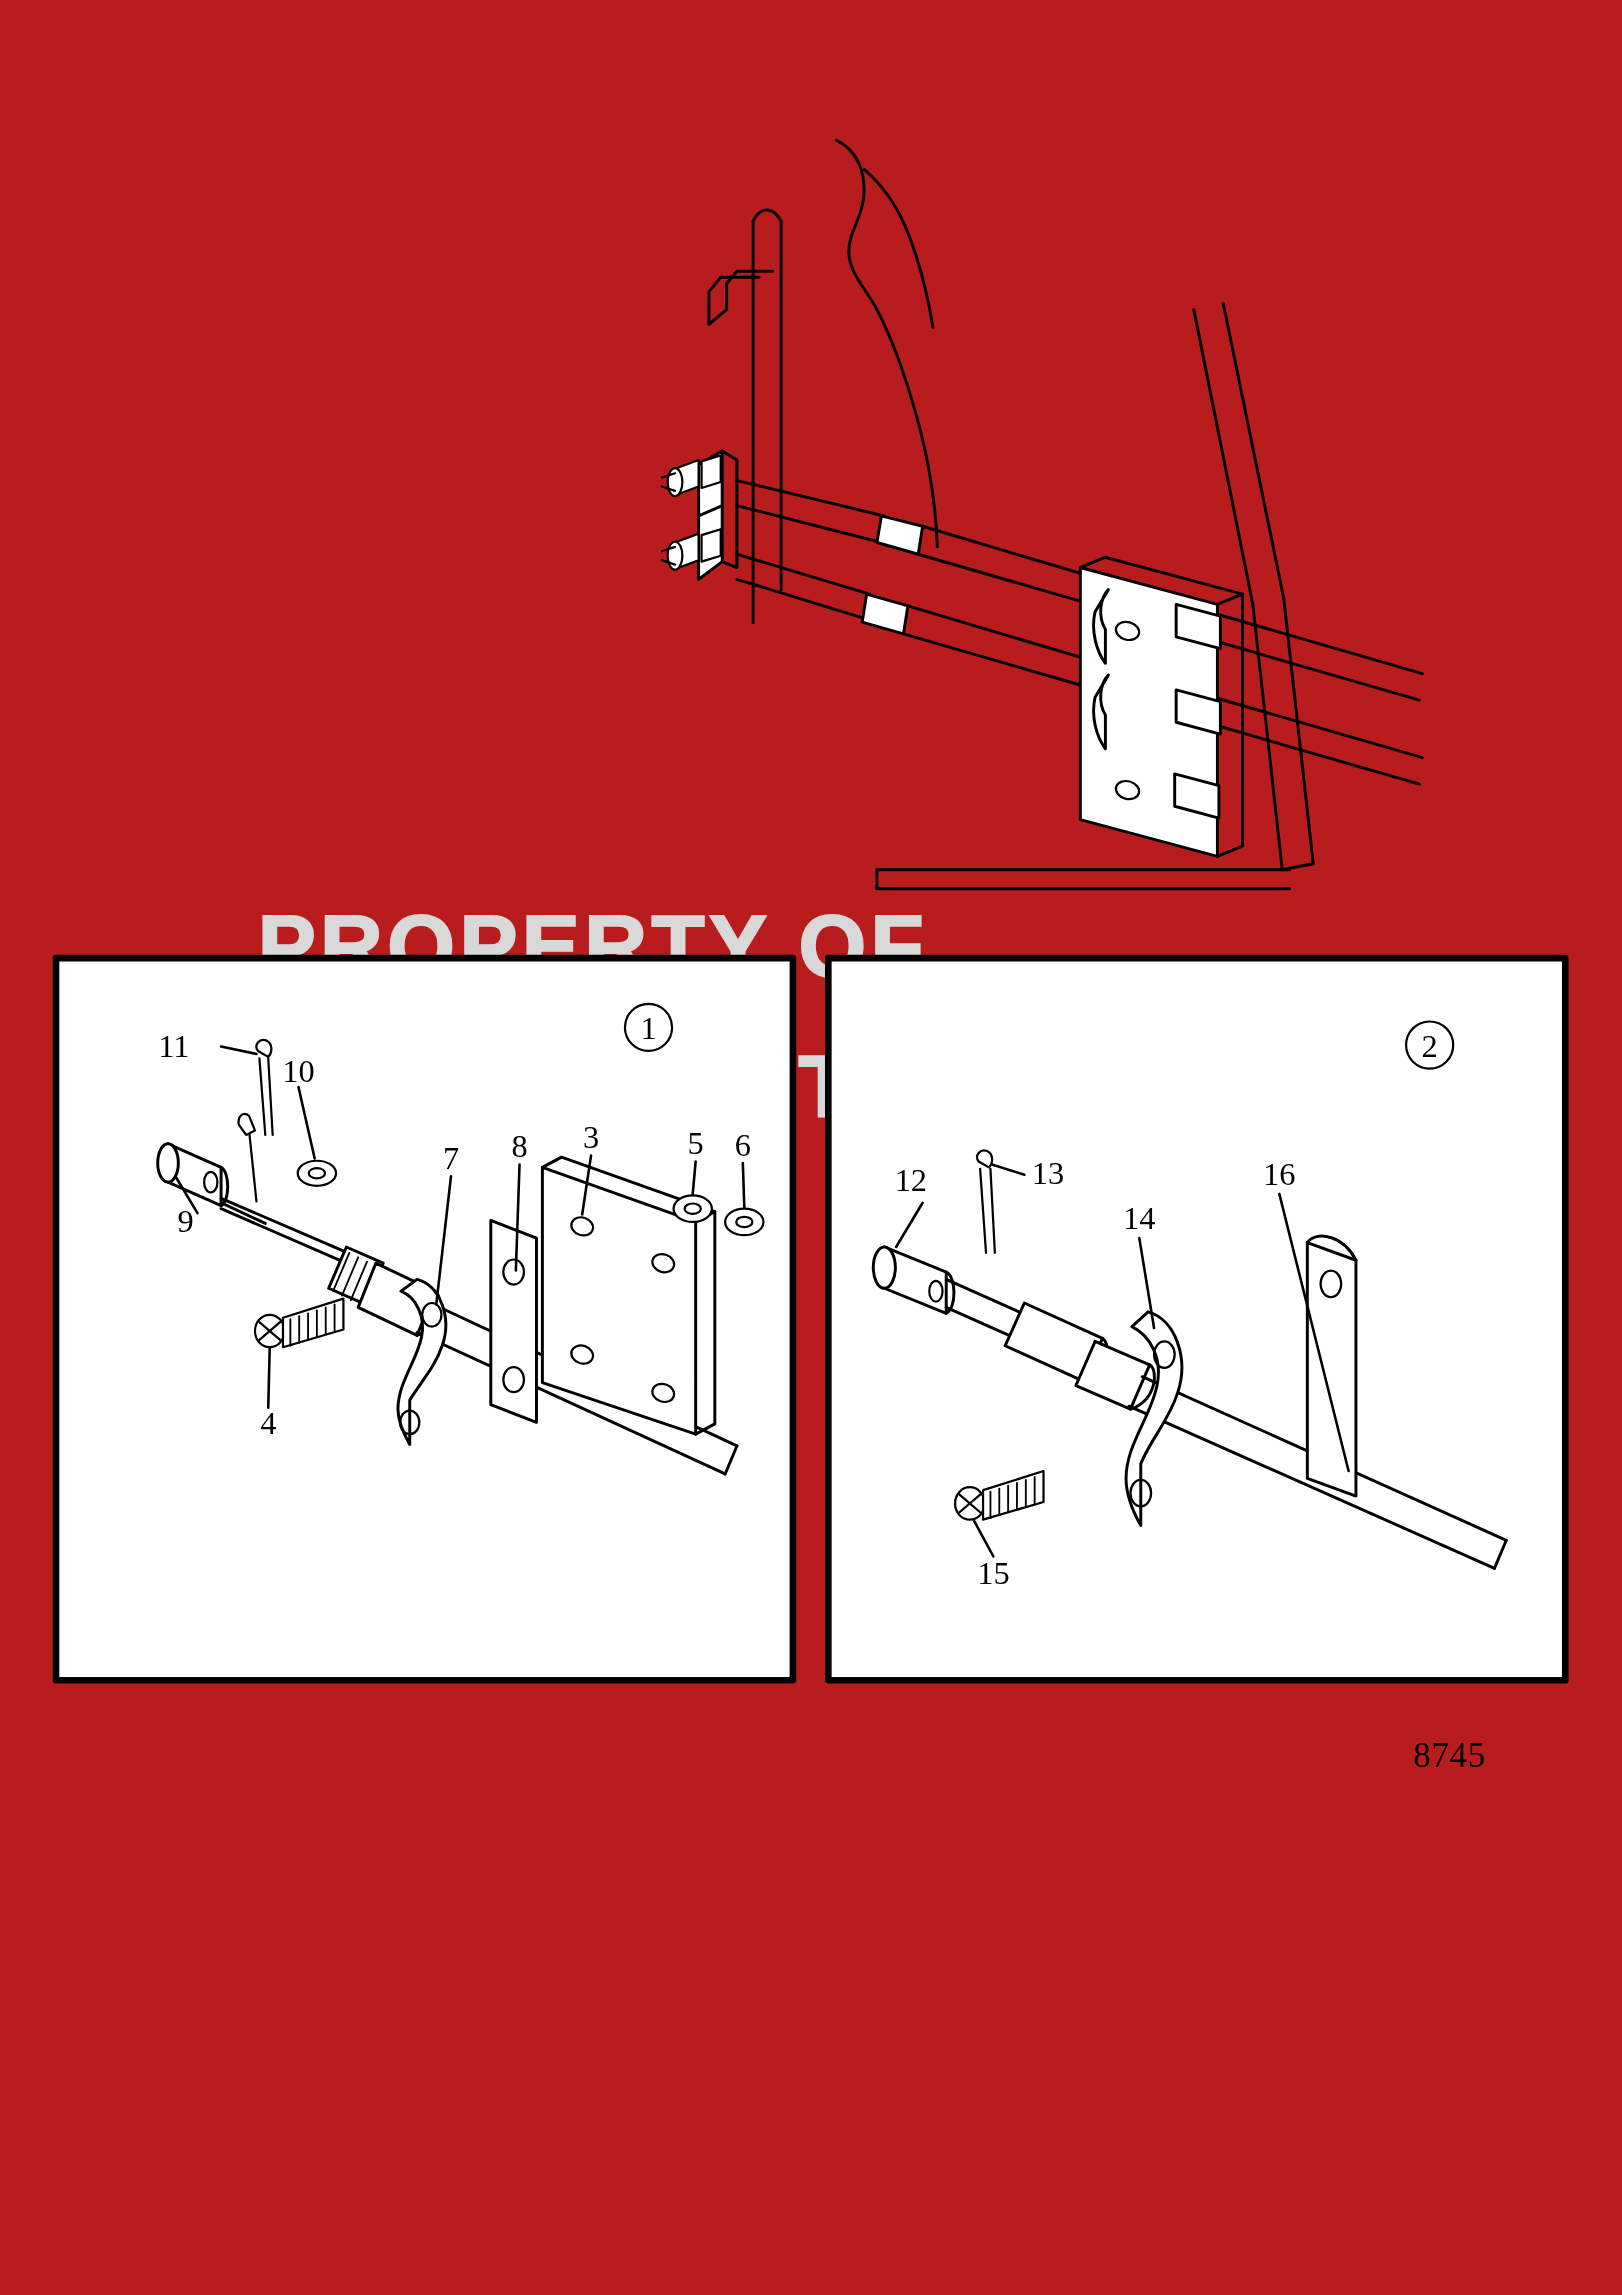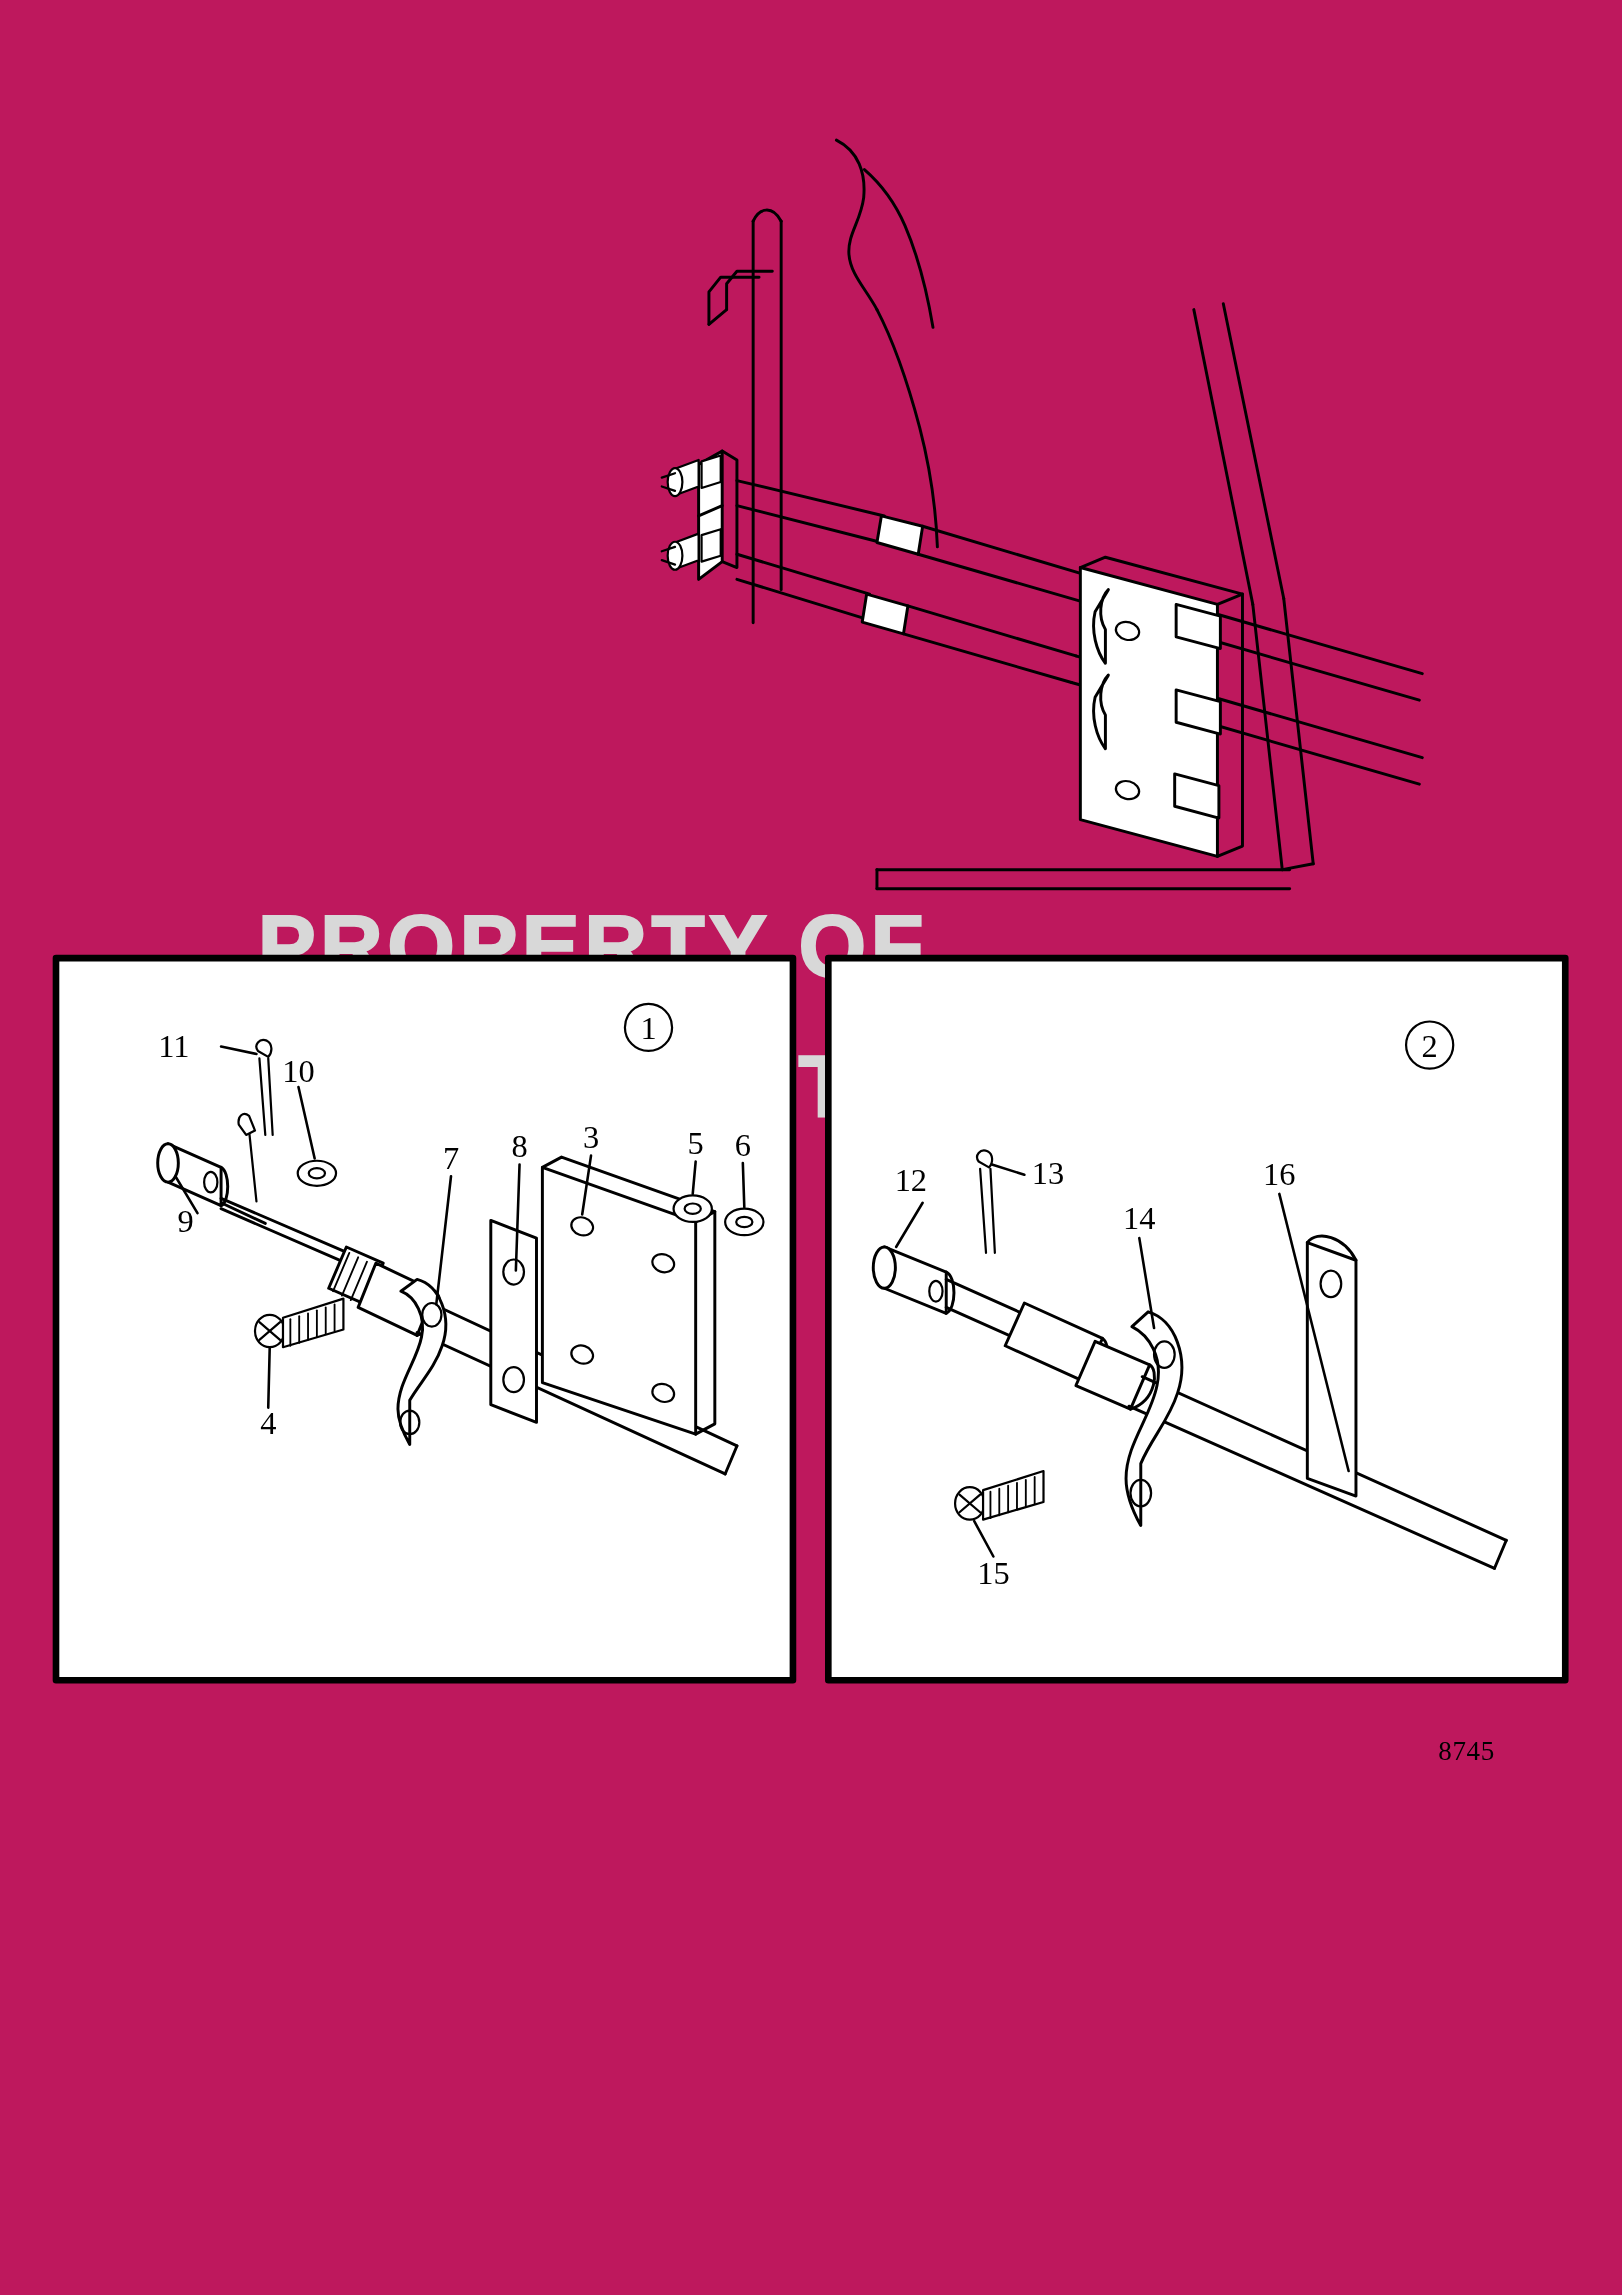--- a/index.html
+++ b/index.html
@@ -12,21 +12,21 @@
     height: 2295px;
     position: relative;
     font-family: "Liberation Serif", serif;
     overflow: hidden;
   }
   #page {
     position: absolute;
     left: 0; top: 0;
     width: 1622px;
     height: 2295px;
-    background: #be185d;
+    background: #b91c1c;
   }
   .watermark {
     position: absolute;
     left: 243px;
     top: 896px;
     width: 1150px;
     height: 354px;
     pointer-events: none;
     z-index: 2;
   }
@@ -49,23 +49,23 @@
     top: 140px;
     font-size: 87px;
   }
   .diagram-svg {
     position: absolute;
     left: 0; top: 0;
     z-index: 3;
   }
   .figref {
     position: absolute;
-    right: 127px;
+    right: 136px;
     top: 1736px;
-    font-size: 27px;
+    font-size: 35px;
     font-family: "Liberation Serif", serif;
     color: #000;
     letter-spacing: 0.7px;
     z-index: 4;
   }
 </style>
 </head>
 <body>
 
 <div id="page">

